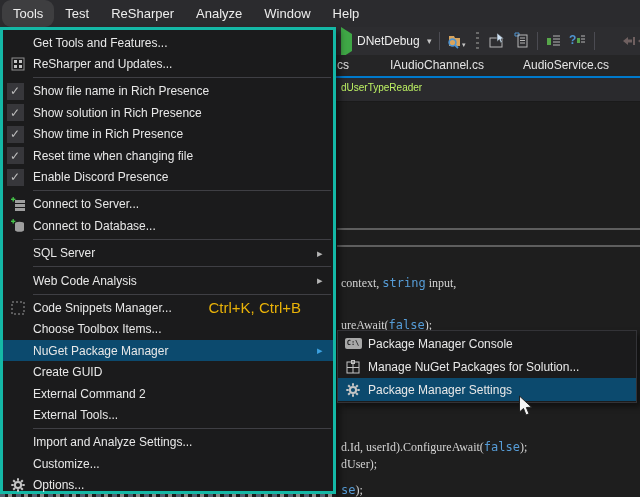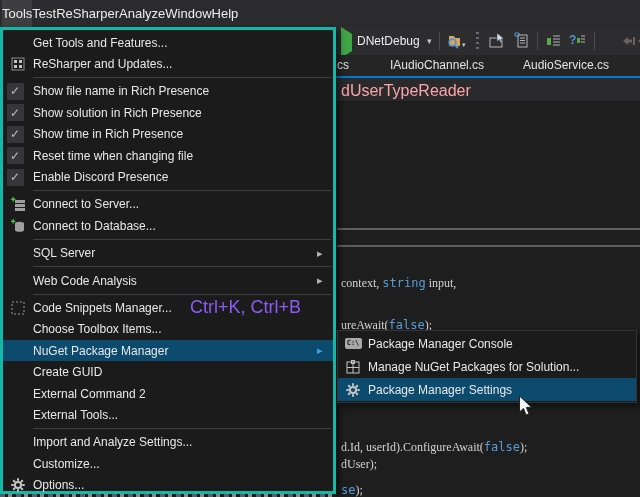--- a/index.html
+++ b/index.html
@@ -2,60 +2,60 @@
 <html><head>
 <meta charset="utf-8">
 <style>
   html,body{margin:0;padding:0;background:#111;}
   .root{position:relative;width:640px;height:497px;background:#1e1e1e;overflow:hidden;
         font-family:"Liberation Sans",sans-serif;-webkit-font-smoothing:antialiased;}
 
   
   .menubar{position:absolute;top:0;left:0;right:0;height:27px;background:#2b2b2e;
            display:flex;align-items:stretch;padding-left:2px;z-index:5;}
-  .mb-item{display:flex;align-items:center;padding:0 0;font-size:13px;color:#ededed;}
+  .mb-item{display:flex;align-items:center;padding:0 11px;font-size:13px;color:#ededed;border-radius:9px;}
   .mb-item.active{background:#3e3e40;}
 
   .toolbar{position:absolute;top:27px;left:0;right:0;height:28px;background:#2d2d30;z-index:1;}
   .tb{position:absolute;top:7px;display:block;}
   .tb-label{position:absolute;top:7px;font-size:12px;color:#ededed;}
   .tb-sep{position:absolute;top:5px;width:1px;height:18px;background:#4b4b52;}
   .tb-grip{position:absolute;top:5px;width:3px;height:18px;
            background:repeating-linear-gradient(180deg,#6a6a6a 0 2px,transparent 2px 5px);}
   .play-tri{width:0;height:0;border-left:11px solid #3fa746;border-top:7px solid transparent;
             border-bottom:7px solid transparent;}
   .chev{font-size:9px;color:#c5c5c5;}
 
   .tabstrip{position:absolute;top:55px;left:0;right:0;height:21px;background:#252526;z-index:1;}
   .tab{position:absolute;top:3px;font-size:12px;color:#e4e4e4;white-space:nowrap;}
   .tab-underline{position:absolute;top:76px;left:0;right:0;height:2px;background:#007acc;z-index:1;}
 
   .breadcrumb{position:absolute;top:78px;left:0;right:0;height:23px;background:#2a2a2d;z-index:1;
               border-bottom:1px solid #1a1a1a;}
-  .breadcrumb span{position:absolute;left:341px;top:4px;font-size:16px;color:#fca5a5;}
+  .breadcrumb span{position:absolute;left:341px;top:4px;font-size:10px;color:#bef264;}
 
   
   .editor{position:absolute;top:101px;left:0;right:0;bottom:0;background:#1e1e1e;z-index:0;}
   .hrule{position:absolute;left:337px;right:0;height:2px;background:#5e5e5e;}
   .code-line{position:absolute;left:341px;font-family:"DejaVu Sans Mono",monospace;
              font-size:12px;white-space:pre;color:#d4d4d4;}
   .tok-keyword{color:#569cd6;}
   .tok-plain{color:#d4d4d4;font-family:Liberation Serif, serif;}
 
   
   .menu{position:absolute;top:27px;left:0;width:336px;bottom:3px;background:#1b1b1c;
         border:3px solid #14b8a6;box-sizing:border-box;padding-top:2px;z-index:10;
         box-shadow:4px 4px 6px rgba(0,0,0,.45);}
   .menu-item{display:flex;align-items:center;height:21.4px;cursor:default;}
   .menu-item.hl{background:#0c4a6e;}
   .mi-icon{width:30px;display:flex;align-items:center;justify-content:center;flex:none;}
   .check{width:17px;height:17px;background:#37373b;color:#bcbcbc;font-size:12px;
          display:flex;align-items:center;justify-content:center;margin-right:6px;}
   .mi-label{flex:1;font-size:12px;color:#e8e8e8;white-space:nowrap;}
-  .mi-shortcut{font-size:18px;color:#8b5cf6;margin-right:16px;white-space:nowrap;}
+  .mi-shortcut{font-size:15px;color:#eab308;margin-right:16px;white-space:nowrap;}
   .mi-arrow{width:16px;font-size:11px;color:#b5b5b5;flex:none;}
   .mi-arrow.blue{color:#3da1e0;}
   .menu-sep{border-top:1px solid #3f3f44;margin:2.5px 2px 2.5px 30px;}
 
   
   .submenu{position:absolute;top:330px;left:337px;width:300px;background:#1b1b1c;
            border:1px solid #333337;box-sizing:border-box;padding:1px 0;z-index:20;
            box-shadow:4px 4px 6px rgba(0,0,0,.45);}
   .submenu .menu-item{height:23px;}
   .console-box{width:17px;height:11px;background:#a8a8a8;border-radius:2px;color:#1b1b1c;

